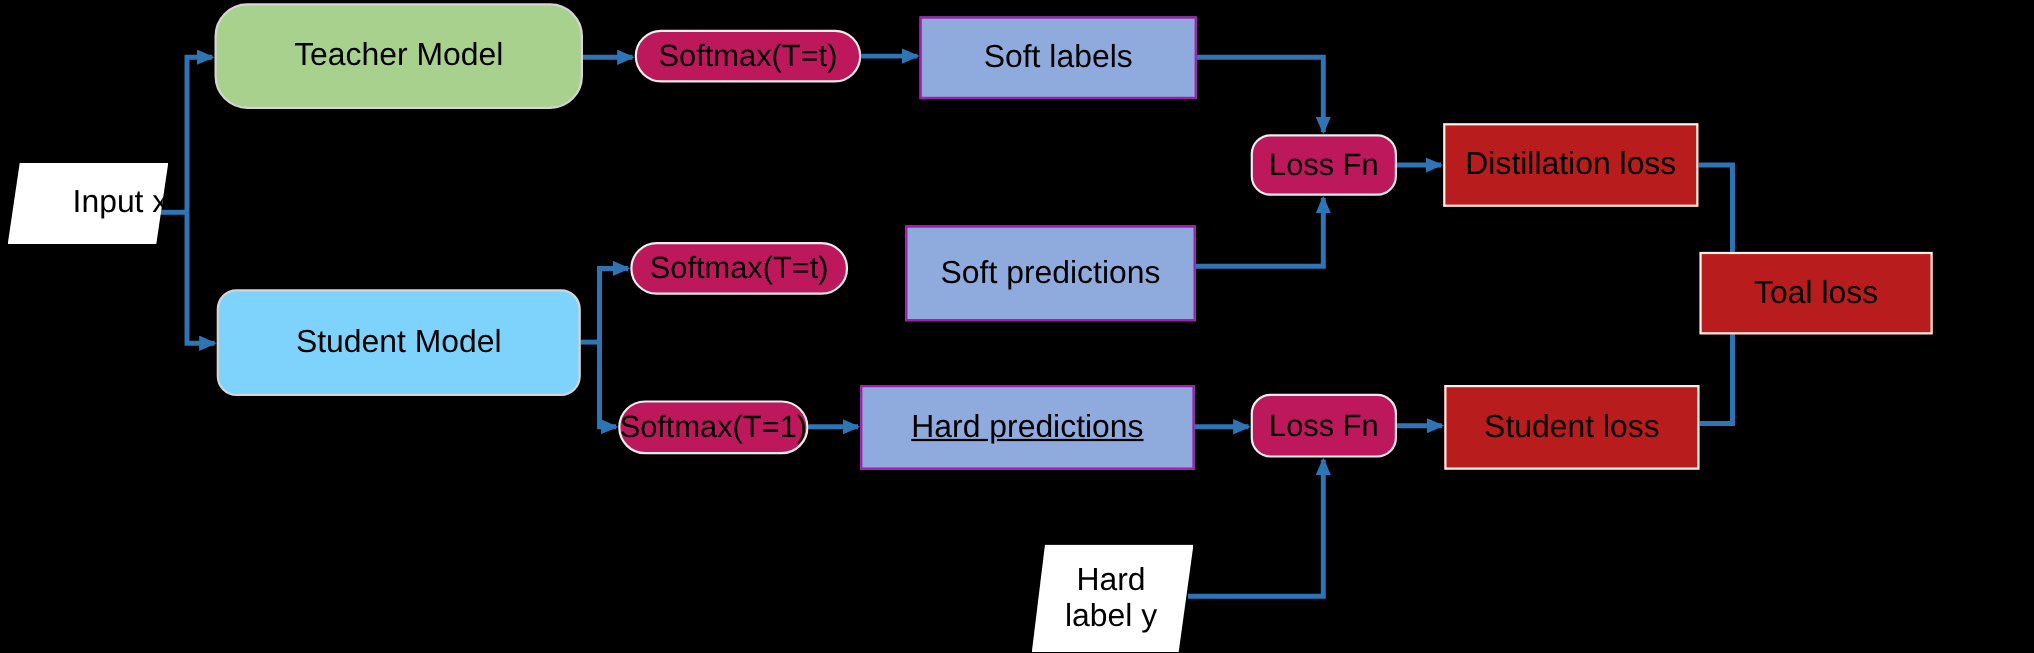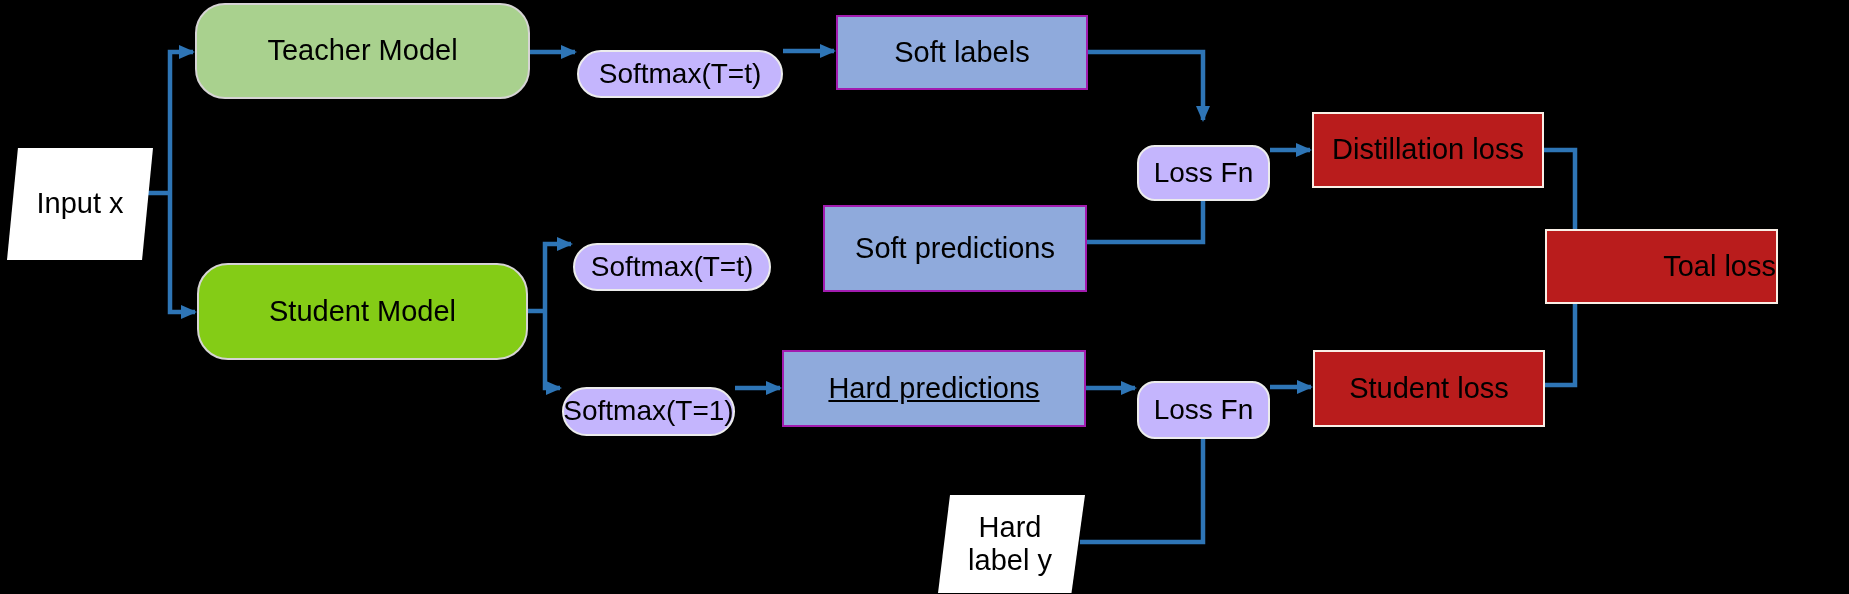--- a/index.html
+++ b/index.html
@@ -16,22 +16,22 @@
     display:flex; align-items:center; justify-content:center;
     box-sizing:border-box;
     color:#000;
     text-align:center;
     font-size:29px;
     line-height:1.15;
     white-space:nowrap;
     z-index:2;
   }
   .rounded-green { background:#a9d18e; border:2px solid #d6d4d4; border-radius:30px; }
-  .rounded-blue  { background:#84cc16; border:2px solid #d6d4d4; border-radius:31px; }
-  .pill          { background:#c4b5fd; border:2px solid #ececec; border-radius:26px; font-size:28px;margin-top:23px; }
+  .rounded-blue  { background:#7dd3fc; border:2px solid #d6d4d4; border-radius:18px; }
+  .pill          { background:#be185d; border:2px solid #ececec; border-radius:26px; font-size:28px; }
   .rect-blue     { background:#8faadc; border:2px solid #a21caf; }
   .rect-orange   { background:#b91c1c; border:2px solid #f9efe6; }
   .para          { background:#ffffff; flex-direction:column; }
   .para-input    { clip-path:polygon(7.5% 0, 100% 0, 92.5% 100%, 0% 100%); }
   .para-hard     { clip-path:polygon(10% 0, 100% 0, 91% 100%, 2% 100%); }
 </style>
 </head>
 <body>
 
 <div id="stage">
@@ -56,21 +56,21 @@
       <path d="M545,311 L545,388 L560,388" marker-end="url(#ah)"></path>
       <path d="M735,388 L780,388" marker-end="url(#ah)"></path>
       <path d="M1086,388 L1135,388" marker-end="url(#ah)"></path>
       <path d="M1270,387 L1311,387" marker-end="url(#ah)"></path>
       <path d="M1080,542 L1203,542 L1203,418" marker-end="url(#ah)"></path>
       <path d="M1544,150 L1575,150 L1575,385 L1545,385"></path>
       <path d="M1575,266 L1610,266" marker-end="url(#ah)"></path>
     </g>
   </svg>
 
-  <div class="node para para-input" style="left:7px; top:148px; width:146px; height:112px;">
+  <div class="node para para-input" style="left:7px; top:148px; width:146px; height:74px;align-items:flex-end;">
     <span>Input x</span>
   </div>
 
   <div class="node rounded-green" style="left:195px; top:3px; width:335px; height:96px;">
     <span>Teacher Model</span>
   </div>
 
   <div class="node rounded-blue" style="left:197px; top:263px; width:331px; height:97px;">
     <span>Student Model</span>
   </div>
@@ -108,21 +108,21 @@
   </div>
 
   <div class="node rect-orange" style="left:1312px; top:112px; width:232px; height:76px;">
     <span>Distillation loss</span>
   </div>
 
   <div class="node rect-orange" style="left:1313px; top:350px; width:232px; height:77px;text-align:right;">
     <span>Student loss</span>
   </div>
 
-  <div class="node rect-orange" style="left:1545px; top:229px; width:233px; height:75px;justify-content:flex-end;">
+  <div class="node rect-orange" style="left:1545px; top:229px; width:212px; height:75px;">
     <span>Toal loss</span>
   </div>
 
   <div class="node para para-hard" style="left:935px; top:495px; width:150px; height:98px;">
     <span>Hard</span>
     <span>label y</span>
   </div>
 
 </div>
 

